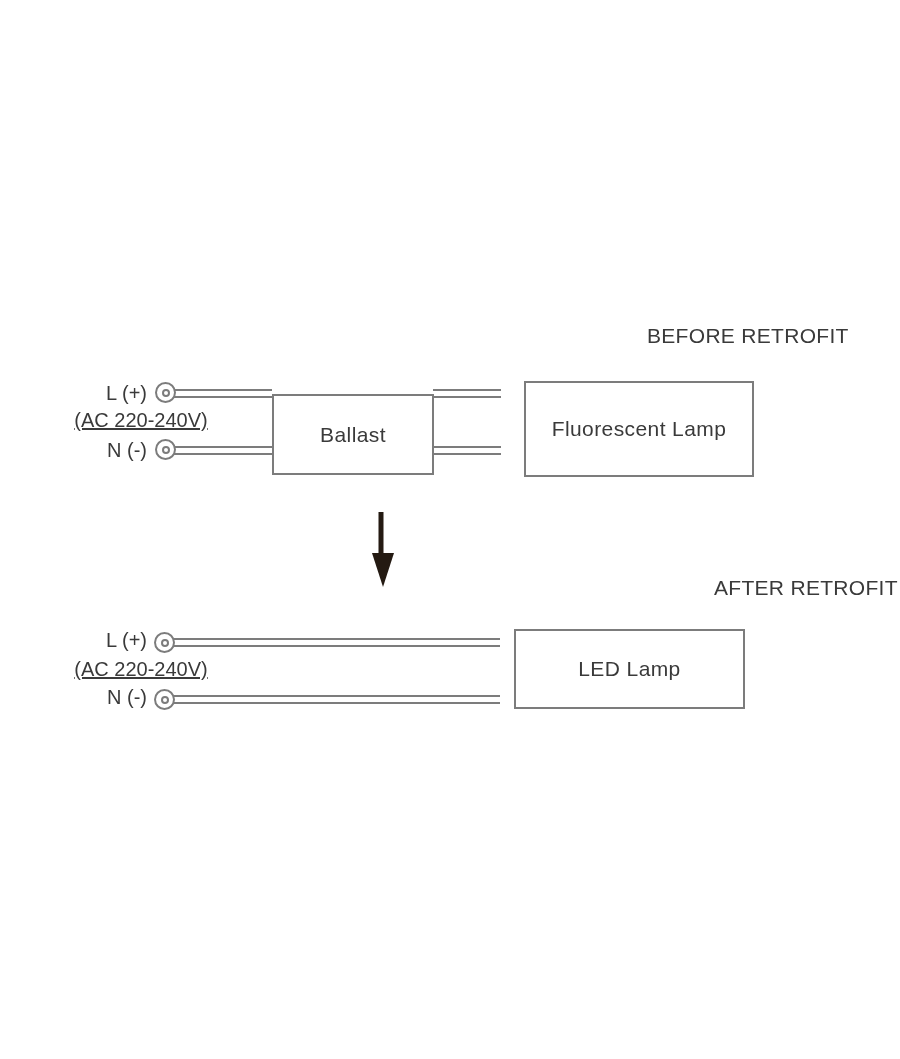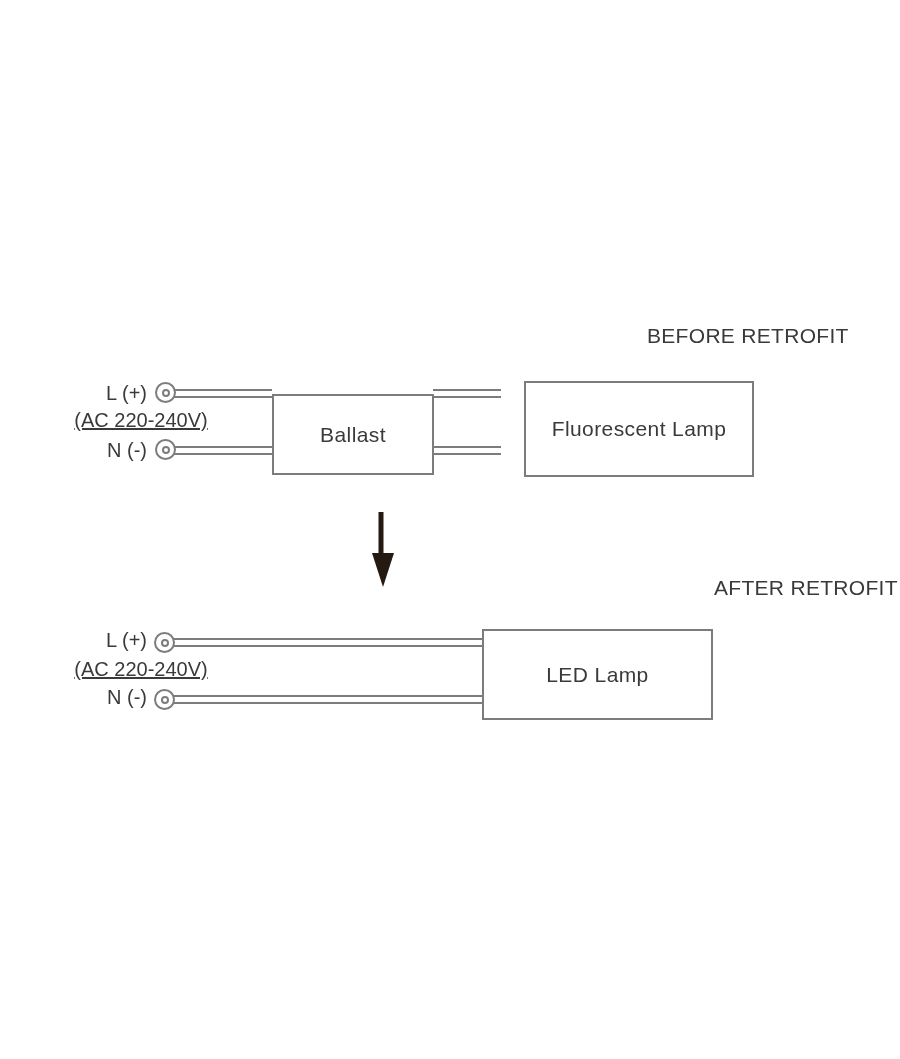--- a/index.html
+++ b/index.html
@@ -88,17 +88,17 @@
   <div class="wire" style="left:173px;top:638px;width:327px;"></div>
   <div class="wire" style="left:173px;top:695px;width:327px;"></div>
 
   <span class="terminal" style="left:154px;top:632px;">
       <i></i>
     </span>
   <span class="terminal" style="left:154px;top:689px;">
       <i></i>
     </span>
 
-  <div class="dbox" style="left:482px;top:629px;width:231px;height:91px;">
+  <div class="dbox" style="left:514px;top:629px;width:231px;height:80px;">
     <span>LED Lamp</span>
   </div>
 
 </div>
 
 </body></html>

